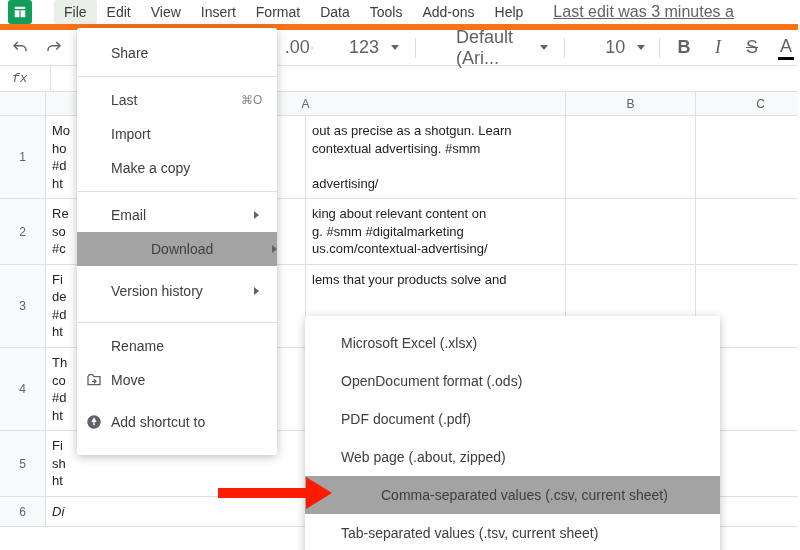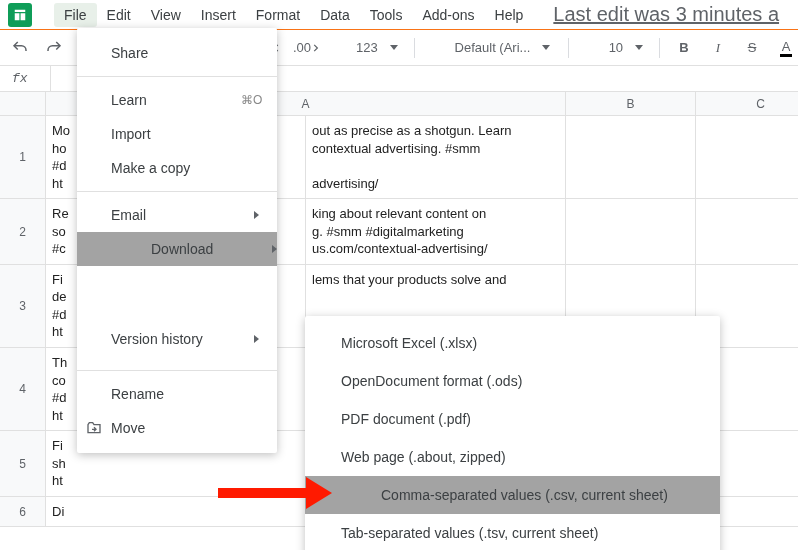--- a/index.html
+++ b/index.html
@@ -13,21 +13,21 @@
     height: 550px;
     overflow: hidden;
     position: relative;
   }
   
   .menubar {
     display: flex;
     align-items: center;
     height: 30px;
     padding-left: 8px;
-    border-bottom: 1px solid #f97316;
+    border-bottom: 6px solid #f97316;
   }
   .logo {
     width: 24px; height: 24px;
     background: #0f9d58;
     border-radius: 3px;
     display: flex; align-items: center; justify-content: center;
     margin-right: 22px;
   }
   .logo svg { width: 14px; height: 14px; fill: #fff; }
   .menu-item {
@@ -37,33 +37,33 @@
     cursor: default;
     border-radius: 3px;
   }
   .menu-item.open {
     background: #e8f0e9;
   }
   .last-edit {
     margin-left: 20px;
     color: #5f6368;
     text-decoration: underline;
-    font-size: 20px;
+    font-size: 16px;
     white-space: nowrap;
   }
   
   .toolbar {
     display: flex;
     align-items: center;
     height: 36px;
     border-bottom: 1px solid #e0e0e0;
     padding-left: 6px;
     gap: 6px;
     color: #5f6368;
-    font-size: 13px;
+    font-size: 18px;
   }
   .tool-btn {
     display: inline-flex;
     align-items: center;
     justify-content: center;
     min-width: 28px;
     height: 28px;
     color: #5f6368;
   }
   .sep { width:1px; height:20px; background:#dadce0; margin:0 4px; }
@@ -132,21 +132,21 @@
     border-right: 1px solid #e0e0e0;
     border-bottom: 1px solid #e0e0e0;
     padding: 6px 6px;
     font-size: 13px;
     color: #222;
     line-height: 1.35;
     overflow: hidden;
     white-space: pre-wrap;
     min-height: 60px;
   }
-  .cell.short { min-height: 24px; }
+  .cell.short { min-height: 24px; font-style: italic; }
   
   .dropdown {
     position: absolute;
     background: #ffffff;
     box-shadow: 0 2px 10px rgba(0,0,0,0.25);
     border-radius: 2px;
     padding: 8px 0;
     font-size: 14px;
     color: #3c4043;
     z-index: 20;
@@ -157,21 +157,21 @@
     width: 200px;
   }
   .dd-item {
     display: grid;
     grid-template-columns: 34px 1fr 30px;
     align-items: center;
     height: 34px;
     padding: 0 6px 0 0;
     cursor: default;
   }
-  .dd-item.tall { height: 50px; margin-top: 48px; }
+  .dd-item.tall { height: 50px; }
   .dd-item.hover {
     background: #a3a3a3;
     gap: 40px;
   }
   .dd-item .icon { display:flex; align-items:center; justify-content:center; color:#5f6368; }
   .dd-item .label { padding-right: 6px; line-height: 1.2; }
   .dd-item .aux { color:#888; font-size: 12px; text-align: right; padding-right: 10px; }
   .dd-item .sub-caret {
     width: 0; height: 0;
     border-top: 4px solid transparent;
@@ -359,21 +359,21 @@
 
 <div class="dropdown file-menu">
   <div class="dd-item">
     <span class="icon"></span>
       <span class="label">Share</span>
       <span></span>
   </div>
   <div class="dd-sep"></div>
   <div class="dd-item">
     <span class="icon"></span>
-      <span class="label">Learn</span>
+      <span class="label">Last</span>
       <span class="aux">⌘O</span>
   </div>
   <div class="dd-item">
     <span class="icon"></span>
       <span class="label">Import</span>
       <span></span>
   </div>
   <div class="dd-item">
     <span class="icon"></span>
       <span class="label">Make a copy</span>
@@ -404,20 +404,29 @@
   <div class="dd-item">
     <span class="icon">
       <svg width="16" height="16" viewBox="0 0 24 24" fill="none" stroke="#5f6368" stroke-width="2">
           <path d="M3 7l2-3h5l2 3h9v12H3z"></path>
           <path d="M12 11l3 3-3 3M9 14h6"></path>
         </svg>
     </span>
     <span class="label">Move</span>
       <span></span>
   </div>
+  <div class="dd-item tall">
+    <span class="icon">
+      <svg width="16" height="16" viewBox="0 0 24 24" fill="#5f6368">
+          <path d="M12 2C6.5 2 2 6.5 2 12s4.5 10 10 10 10-4.5 10-10S17.5 2 12 2zm0 3l4 7h-3v5h-2v-5H8l4-7z"></path>
+        </svg>
+    </span>
+    <span class="label">Add shortcut to</span>
+      <span></span>
+  </div>
 </div>
 
 <div class="dropdown submenu">
   <div class="dd-item">
     <span></span>
       <span class="label">Microsoft Excel (.xlsx)</span>
   </div>
   <div class="dd-item">
     <span></span>
       <span class="label">OpenDocument format (.ods)</span>

